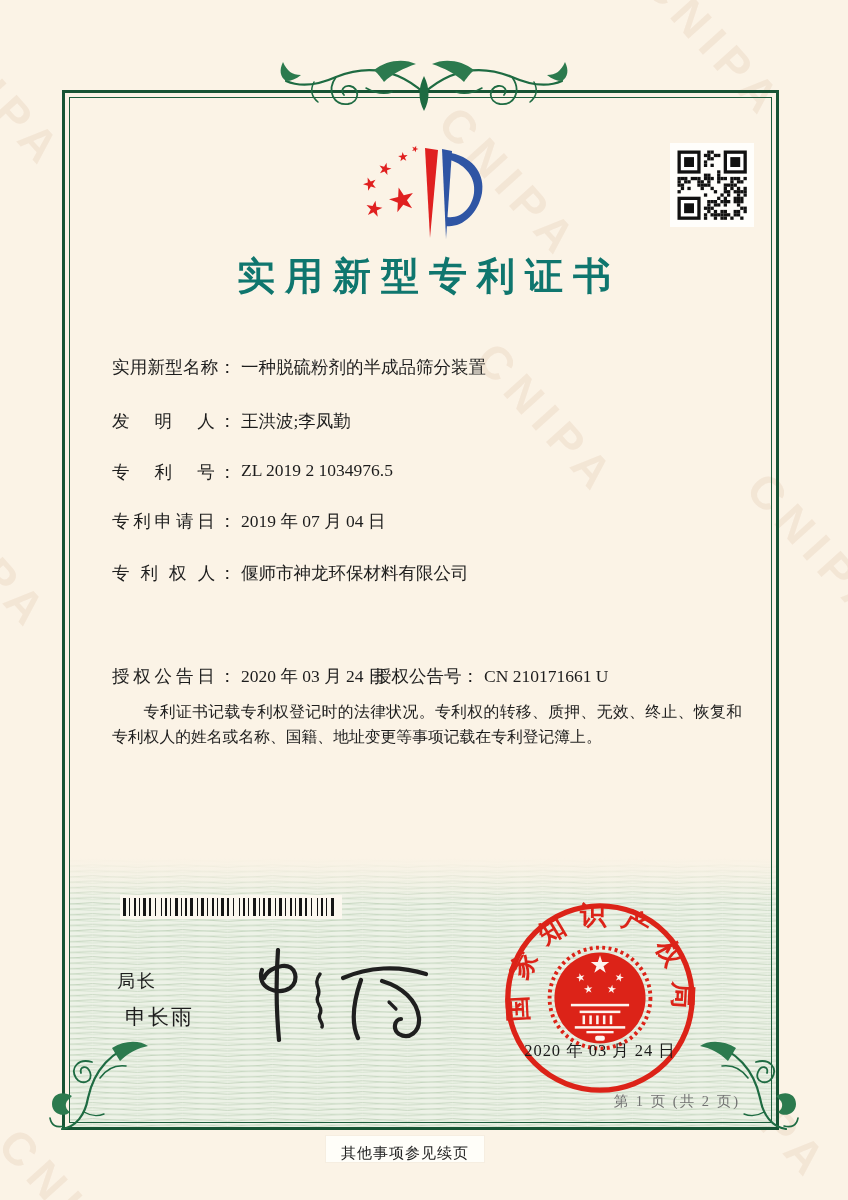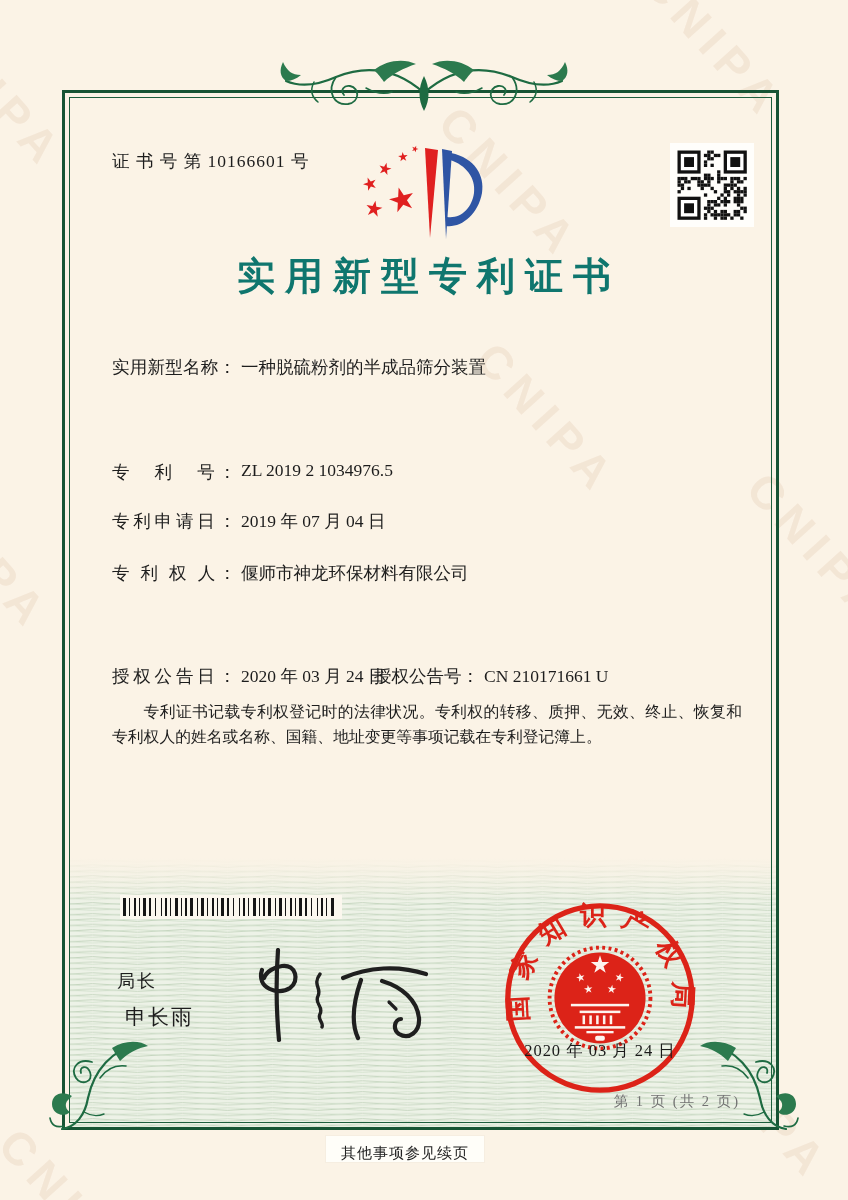--- a/index.html
+++ b/index.html
@@ -108,21 +108,20 @@
       <path d="M98,6 C72,12 54,32 48,60 C45,77 36,89 22,91"></path>
       <path d="M52,24 C38,20 30,30 36,40 C41,48 54,44 50,34 C47,27 39,28 41,35" stroke-width="1.8"></path>
       <path d="M72,10 C84,2 100,2 108,8 C98,10 88,15 80,23 C76,17 74,13 72,10 Z" fill="#2c7a4e" stroke="none"></path>
       <path d="M32,58 C22,52 12,56 12,66 C12,76 24,80 30,74 C26,72 24,66 28,62 Z" fill="#2c7a4e" stroke="none"></path>
       <path d="M24,88 q-12,3 -14,-8" stroke-width="1.6"></path>
       <path d="M60,40 q10,-14 26,-12" stroke-width="1.6"></path>
       <path d="M44,74 q10,6 20,2" stroke-width="1.4"></path>
     </g>
   </svg>
 
-  <div id="cert-no" class="abs">证 书 号 第 10166601 号</div>
 
   <svg class="abs" style="left:358px;top:138px" width="128" height="112" viewBox="0 0 128 112" aria-hidden="true">
     <defs>
       <path id="star" d="M0,-1 L0.2245,-0.309 L0.951,-0.309 L0.363,0.118 L0.588,0.809 L0,0.382 L-0.588,0.809 L-0.363,0.118 L-0.951,-0.309 L-0.2245,-0.309 Z"></path>
     </defs>
     <polygon points="67,10 80,12 72,100" fill="#e02020"></polygon>
     <polygon points="84,11 94,13 88,101" fill="#2f55a4"></polygon>
     <path d="M93,15 C117,20 127,38 124,55 C120,77 103,90 88,88 L89,79 C103,81 114,70 116,55 C118,40 108,27 92,22 Z" fill="#2f55a4"></path>
     <g fill="#e02020">
       <use href="#star" transform="translate(44,62) scale(13) rotate(-15)"></use>
@@ -265,20 +264,23 @@
         <rect x="52.8" y="66" width="3.3" height="3.3" fill="#111"></rect>
         <rect x="62.699999999999996" y="66" width="3.3" height="3.3" fill="#111"></rect>
       </g>
   </svg>
 
   <div id="title" class="abs">实用新型专利证书</div>
 
   <div class="abs frow" style="top:355px">
     <span class="flabel">实用新型名称：</span><span class="fvalue">一种脱硫粉剂的半成品筛分装置</span>
   </div>
+  <div class="abs frow" style="top:409px">
+    <span class="flabel">发　明　人：</span><span class="fvalue">王洪波;李凤勤</span>
+  </div>
   <div class="abs frow" style="top:460px">
     <span class="flabel">专　利　号：</span><span class="fvalue">ZL 2019 2 1034976.5</span>
   </div>
   <div class="abs frow" style="top:509px">
     <span class="flabel">专利申请日：</span><span class="fvalue">2019 年 07 月 04 日</span>
   </div>
   <div class="abs frow" style="top:561px">
     <span class="flabel">专 利 权 人：</span><span class="fvalue">偃师市神龙环保材料有限公司</span>
   </div>
   <div class="abs frow" style="top:664px">

